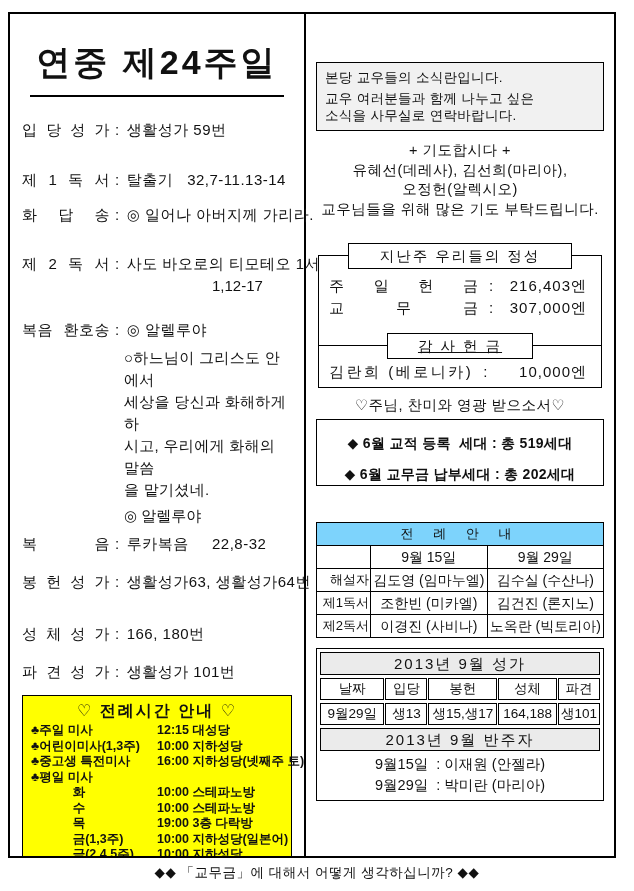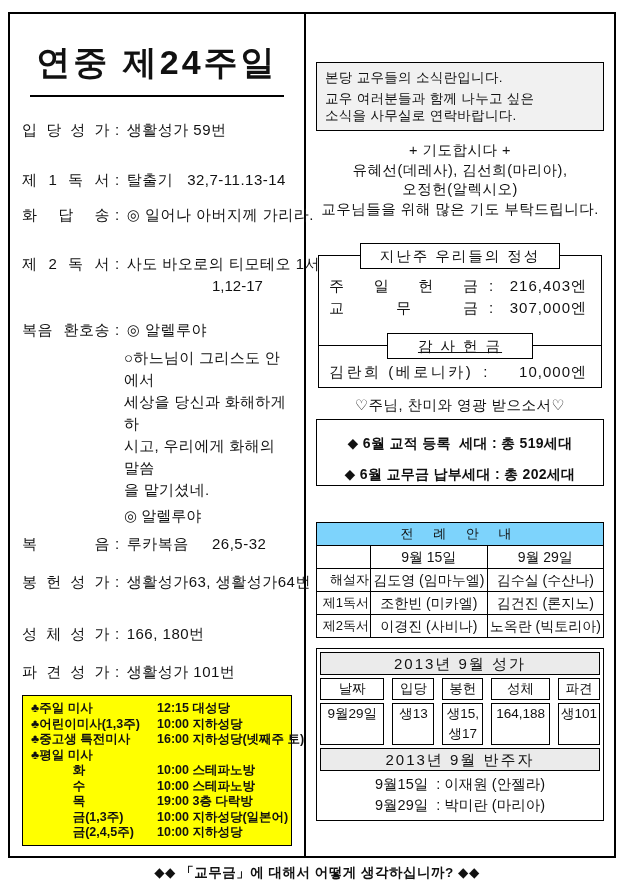--- a/index.html
+++ b/index.html
@@ -41,21 +41,21 @@
                        background:#fff; transform:translateY(-50%); }
   .logo-label { font-size:18px; font-weight:bold; color:#8d7164; letter-spacing:1px; }
   .logo-dash { display:inline-block; width:11px; height:2px; background:#8d7164; margin-left:1px; }
   .news-lines { font-size:13.5px; line-height:17px; letter-spacing:.3px; }
   .news-lines .nl0 { margin-bottom:4px; }
 
   .prayer { margin-top:10px; text-align:center; font-size:14.5px; line-height:19.5px; letter-spacing:.5px; }
 
   .offer-wrap { margin-top:36px; padding:0 2px; }
   .obox { border:1px solid #000; background:#fff; }
-  .ohead { width:200px; margin:-13px auto 0; background:#fff; border:1px solid #000;
+  .ohead { width:224px; margin:-13px auto 0; background:#fff; border:1px solid #000;
            text-align:center; font-size:14.5px; letter-spacing:2px; padding:3px 0; line-height:18px; }
   .ohead.small { width:146px;text-decoration:underline; }
   .orow { display:flex; align-items:baseline; font-size:15px; line-height:22px; padding:0 10px; }
   .orow.first { margin-top:6px; }
   .olabel { flex:0 0 150px; text-align:justify; text-align-last:justify; letter-spacing:1px; }
   .ocolon { margin:0 10px; }
   .oval { flex:1; text-align:right; padding-right:4px; letter-spacing:1px; }
   .obox-a { padding-bottom:26px; }
   .obox-b { margin-top:-1px; padding-bottom:4px; }
   .trow { display:flex; align-items:baseline; font-size:15px; line-height:22px; padding:0 10px; margin-top:2px; }
@@ -66,29 +66,29 @@
   .monthly div { font-size:14px; font-weight:bold; line-height:18.5px; white-space:pre; letter-spacing:.3px;margin-top:12px; }
 
   table.t1 { width:100%; margin-top:36px; border-collapse:collapse; font-size:14px; }
   table.t1 th, table.t1 td { border:1px solid #000; text-align:center; padding:2px 1px; line-height:18px; font-weight:normal; }
   table.t1 .thead { background:#7dd3fc; letter-spacing:8px; font-size:13px; }
   table.t1 .c0 { width:54px; font-size:13px;text-align:right; }
 
   .t2 { margin-top:10px; border:1px solid #000; padding:3px; }
   .t2head { border:1px solid #000; background:#ebebeb; text-align:center; font-size:15px;
             letter-spacing:2px; line-height:21px; }
-  .t2cols, .t2data { display:flex; gap:8px; margin-top:3px; }
+  .t2cols, .t2data { display:flex; gap:1px; margin-top:3px; }
   .t2cell { border:1px solid #000; text-align:center; font-size:13.5px; line-height:20px; }
   .w0{flex:0 0 23%;} .w1{flex:0 0 15%;} .w2{flex:1;} .w3{flex:0 0 21%;} .w4{flex:0 0 15%;}
   .t2head2 { margin-top:3px; }
   .acc-lines { padding:3px 0 1px; text-align:center; font-size:14.5px; line-height:21px; }
   .acc-lines div { white-space:pre; }
 
   .footer { position:absolute; left:0; top:864px; width:634px; text-align:center;
-            font-size:13.5px; font-weight:bold; letter-spacing:.5px; }
+            font-size:13.5px; font-weight:normal; letter-spacing:.5px; }
 </style>
 </head>
 <body>
 
 <div class="page">
   <div class="sheet">
 
     <div class="col-left">
       <div class="title-wrap">
         <div class="main-title">연중 제24주일</div>
@@ -125,39 +125,40 @@
         <div class="verse-line">○하느님이 그리스도 안에서</div>
         <div class="verse-line">세상을 당신과 화해하게 하</div>
         <div class="verse-line">시고, 우리에게 화해의 말씀</div>
         <div class="verse-line">을 맡기셨네.</div>
       </div>
       <div class="refrain">◎ 알렐루야</div>
 
       <div class="lrow" style="margin-top:6px">
         <span class="llabel">복 음</span>
         <span class="lcolon">:</span>
-        <span class="lvalue">루카복음     26,5-32</span>
+        <span class="lvalue">루카복음     22,8-32</span>
       </div>
       <div class="lrow" style="margin-top:16px">
         <span class="llabel">봉 헌 성 가</span>
         <span class="lcolon">:</span>
         <span class="lvalue">생활성가63, 생활성가64번</span>
       </div>
       <div class="lrow" style="margin-top:30px">
         <span class="llabel">성 체 성 가</span>
         <span class="lcolon">:</span>
         <span class="lvalue">166, 180번</span>
       </div>
       <div class="lrow" style="margin-top:16px">
         <span class="llabel">파 견 성 가</span>
         <span class="lcolon">:</span>
         <span class="lvalue">생활성가 101번</span>
       </div>
 
       <div class="ybox">
+        <div class="ybox-title">♡ 전례시간 안내 ♡</div>
         <div class="yrow">
             <span class="yl">♣주일 미사</span>
             <span class="yr">12:15 대성당</span>
           </div>
         <div class="yrow">
             <span class="yl">♣어린이미사(1,3주)</span>
             <span class="yr">10:00 지하성당</span>
           </div>
         <div class="yrow">
             <span class="yl">♣중고생 특전미사</span>

